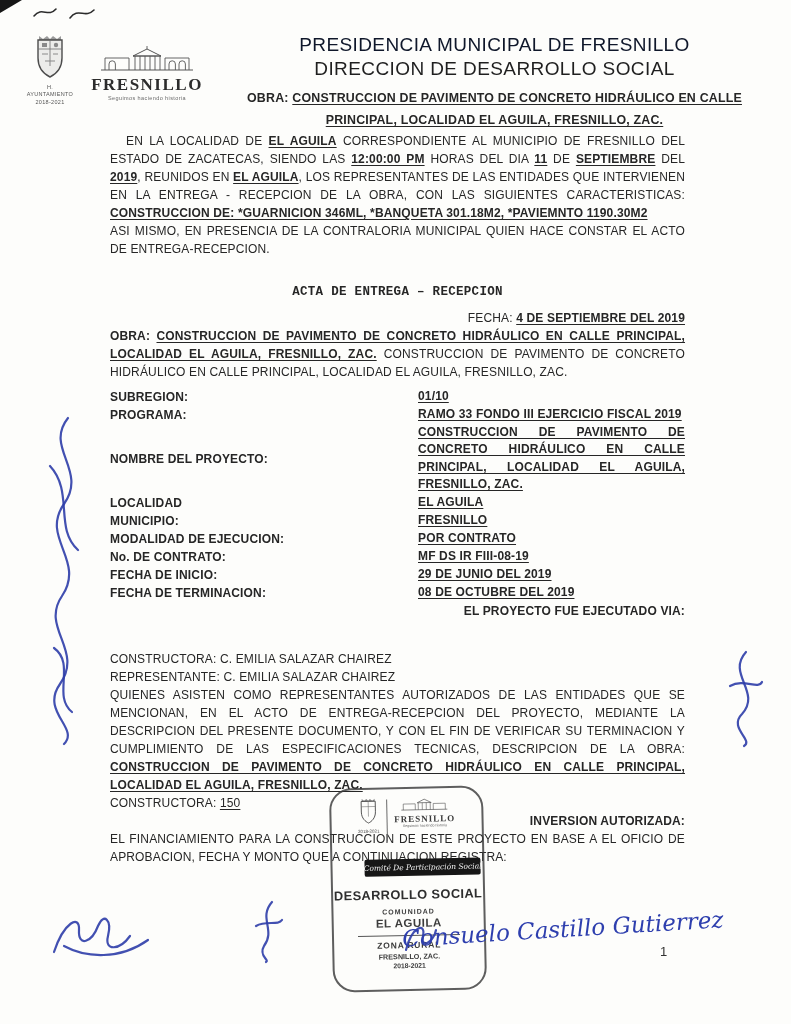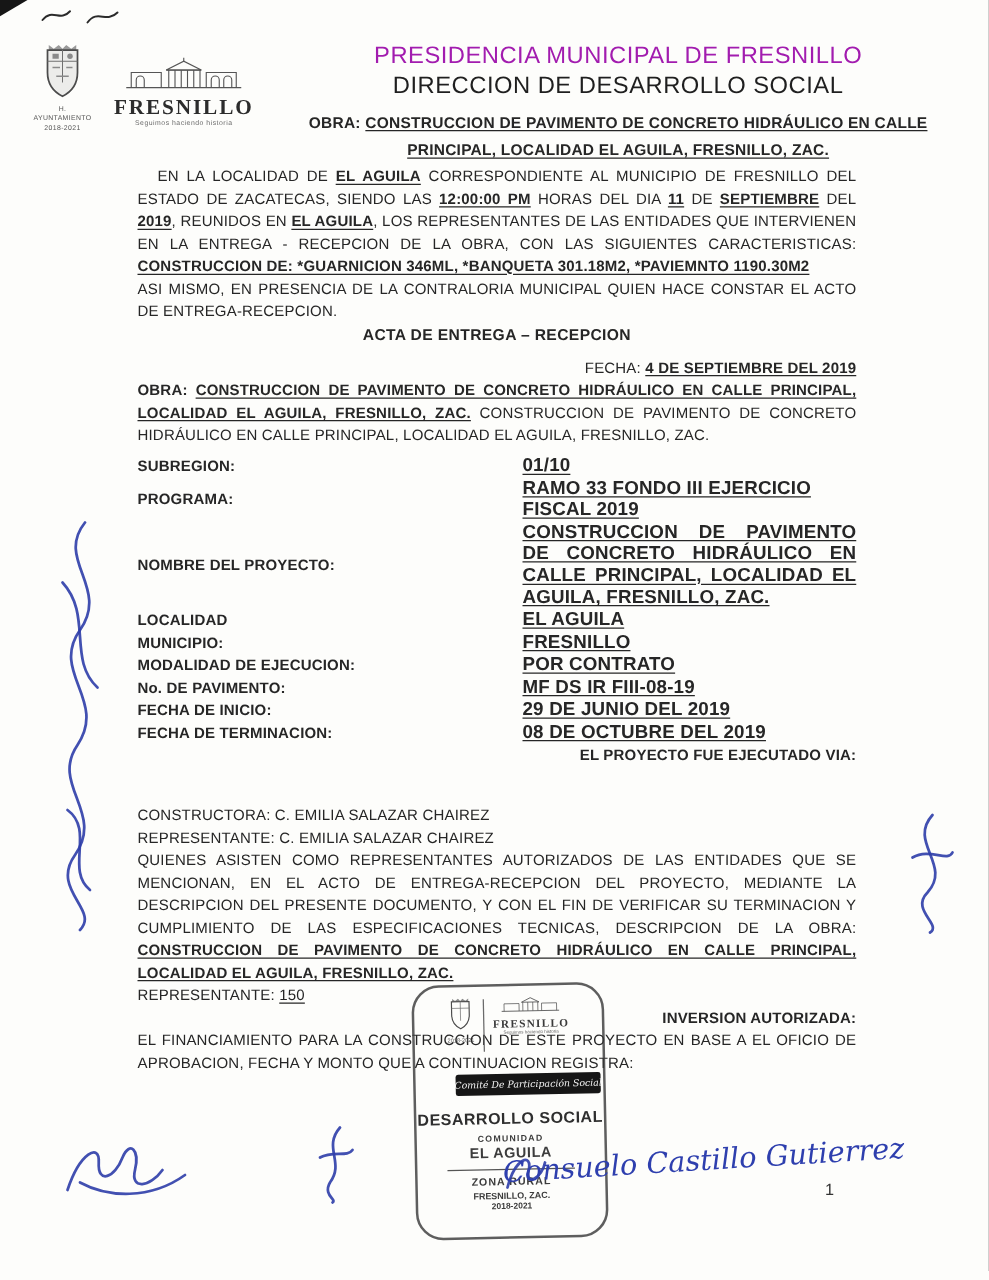--- a/index.html
+++ b/index.html
@@ -10,40 +10,40 @@
   
   .doc-header{display:flex;padding:34px 18px 0 26px;}
   .logos{width:196px;display:flex;gap:14px;align-items:flex-start;flex-shrink:0;}
   .escudo{width:48px;text-align:center;}
   .escudo-caption{font-size:5.5px;color:#555;line-height:1.35;letter-spacing:.3px;}
   .fres{width:118px;text-align:center;margin-top:12px;}
   .fres-name{font-family:"Liberation Serif",serif;font-size:17px;font-weight:700;
         letter-spacing:1.5px;color:#2c2c2c;line-height:1.05;}
   .fres-tag{font-size:5.5px;color:#6a6a6a;letter-spacing:.4px;margin-top:1px;}
   .header-text{flex:1;text-align:center;padding-right:6px;}
-  .h1{font-size:19px;letter-spacing:.4px;color:#a21caf;}
+  .h1{font-size:19px;letter-spacing:.4px;color:#0f172a;}
   .h2{font-size:19px;letter-spacing:.4px;color:#1f1f1f;margin-top:2px;}
   .obra-title{font-size:12.4px;font-weight:700;margin-top:7px;line-height:1.8;
         text-align:center;letter-spacing:.2px;}
   
   .content{padding:0 106px 0 110px;font-size:12px;line-height:18px;text-align:justify;
         letter-spacing:.15px;}
   .content p{margin:0;}
   .seg-u{text-decoration:underline;text-underline-offset:2px;}
   .seg-b{font-weight:700;}
   .indent{text-indent:16px;}
   .p-intro{margin-top:36px;}
   .p-contra{margin-top:15px;}
-  .acta{margin-top:1px;text-align:center;font-weight:700;font-size:12.5px;letter-spacing:.3px;}
+  .acta{margin-top:25px;text-align:center;font-weight:700;font-size:12.5px;letter-spacing:.3px;font-family:Liberation Mono, monospace;}
   .fecha{margin-top:8px;text-align:right;}
   .p-obra{margin-top:7px;}
   .fields{margin-top:7px;}
   .frow{display:flex;align-items:center;min-height:17.5px;}
   .flabel{width:308px;font-weight:700;flex-shrink:0;}
-  .fvalue{width:267px;font-weight:700;font-size:15px;line-height:17.5px;
+  .fvalue{width:267px;font-weight:700;font-size:12px;line-height:17.5px;
         text-decoration:underline;text-underline-offset:2px;text-align:left;}
   .fvalue.just{text-align:justify;}
   .bold-line{font-weight:700;margin-top:16px;text-align:right;}
   .exec-block{margin-top:30px;}
   .benef{margin-top:12px;text-align:left;}
   .inversion{margin-top:16px;padding-left:34px;}
   .p-fin{margin-top:2px;}
   
   .stamp{position:absolute;left:331px;top:787px;width:150px;height:200px;
         border:2.5px solid rgba(58,58,58,.82);border-radius:22px;transform:rotate(-1.2deg);
@@ -150,42 +150,42 @@
       </div>
       <div class="frow">
         <div class="flabel">MUNICIPIO:</div>
         <div class="fvalue">FRESNILLO</div>
       </div>
       <div class="frow">
         <div class="flabel">MODALIDAD DE EJECUCION:</div>
         <div class="fvalue">POR CONTRATO</div>
       </div>
       <div class="frow">
-        <div class="flabel">No. DE PAVIMENTO:</div>
+        <div class="flabel">No. DE CONTRATO:</div>
         <div class="fvalue">MF DS IR FIII-08-19</div>
       </div>
       <div class="frow">
         <div class="flabel">FECHA DE INICIO:</div>
         <div class="fvalue">29 DE JUNIO DEL 2019</div>
       </div>
       <div class="frow">
         <div class="flabel">FECHA DE TERMINACION:</div>
         <div class="fvalue">08 DE OCTUBRE DEL 2019</div>
       </div>
     </div>
 
     <p class="bold-line">EL PROYECTO FUE EJECUTADO VIA:</p>
 
     <div class="exec-block">
       <p><span>CONSTRUCTORA: C. EMILIA SALAZAR CHAIREZ</span></p>
       <p><span>REPRESENTANTE: C. EMILIA SALAZAR CHAIREZ</span></p>
       <p><span>QUIENES ASISTEN COMO REPRESENTANTES AUTORIZADOS DE LAS ENTIDADES QUE SE MENCIONAN, EN EL ACTO DE ENTREGA-RECEPCION DEL PROYECTO, MEDIANTE LA DESCRIPCION DEL PRESENTE DOCUMENTO, Y CON EL FIN DE VERIFICAR SU TERMINACION Y CUMPLIMIENTO DE LAS ESPECIFICACIONES TECNICAS, DESCRIPCION DE LA OBRA: </span><span class="seg-u seg-b">CONSTRUCCION DE PAVIMENTO DE CONCRETO HIDRÁULICO EN CALLE PRINCIPAL, LOCALIDAD EL AGUILA, FRESNILLO, ZAC.</span></p>
     </div>
 
-    <p class="benef"><span>REPRESENTANTE: </span><span class="seg-u">150</span></p>
+    <p class="benef"><span>CONSTRUCTORA: </span><span class="seg-u">150</span></p>
 
     <p class="bold-line inversion">INVERSION AUTORIZADA:</p>
 
     <p class="p-fin"><span>EL FINANCIAMIENTO PARA LA CONSTRUCCION DE ESTE PROYECTO EN BASE A EL OFICIO DE APROBACION, FECHA Y MONTO QUE A CONTINUACION REGISTRA:</span></p>
 
   </main>
 
   <div class="stamp">
     <div class="stamp-logos">
       <div>

